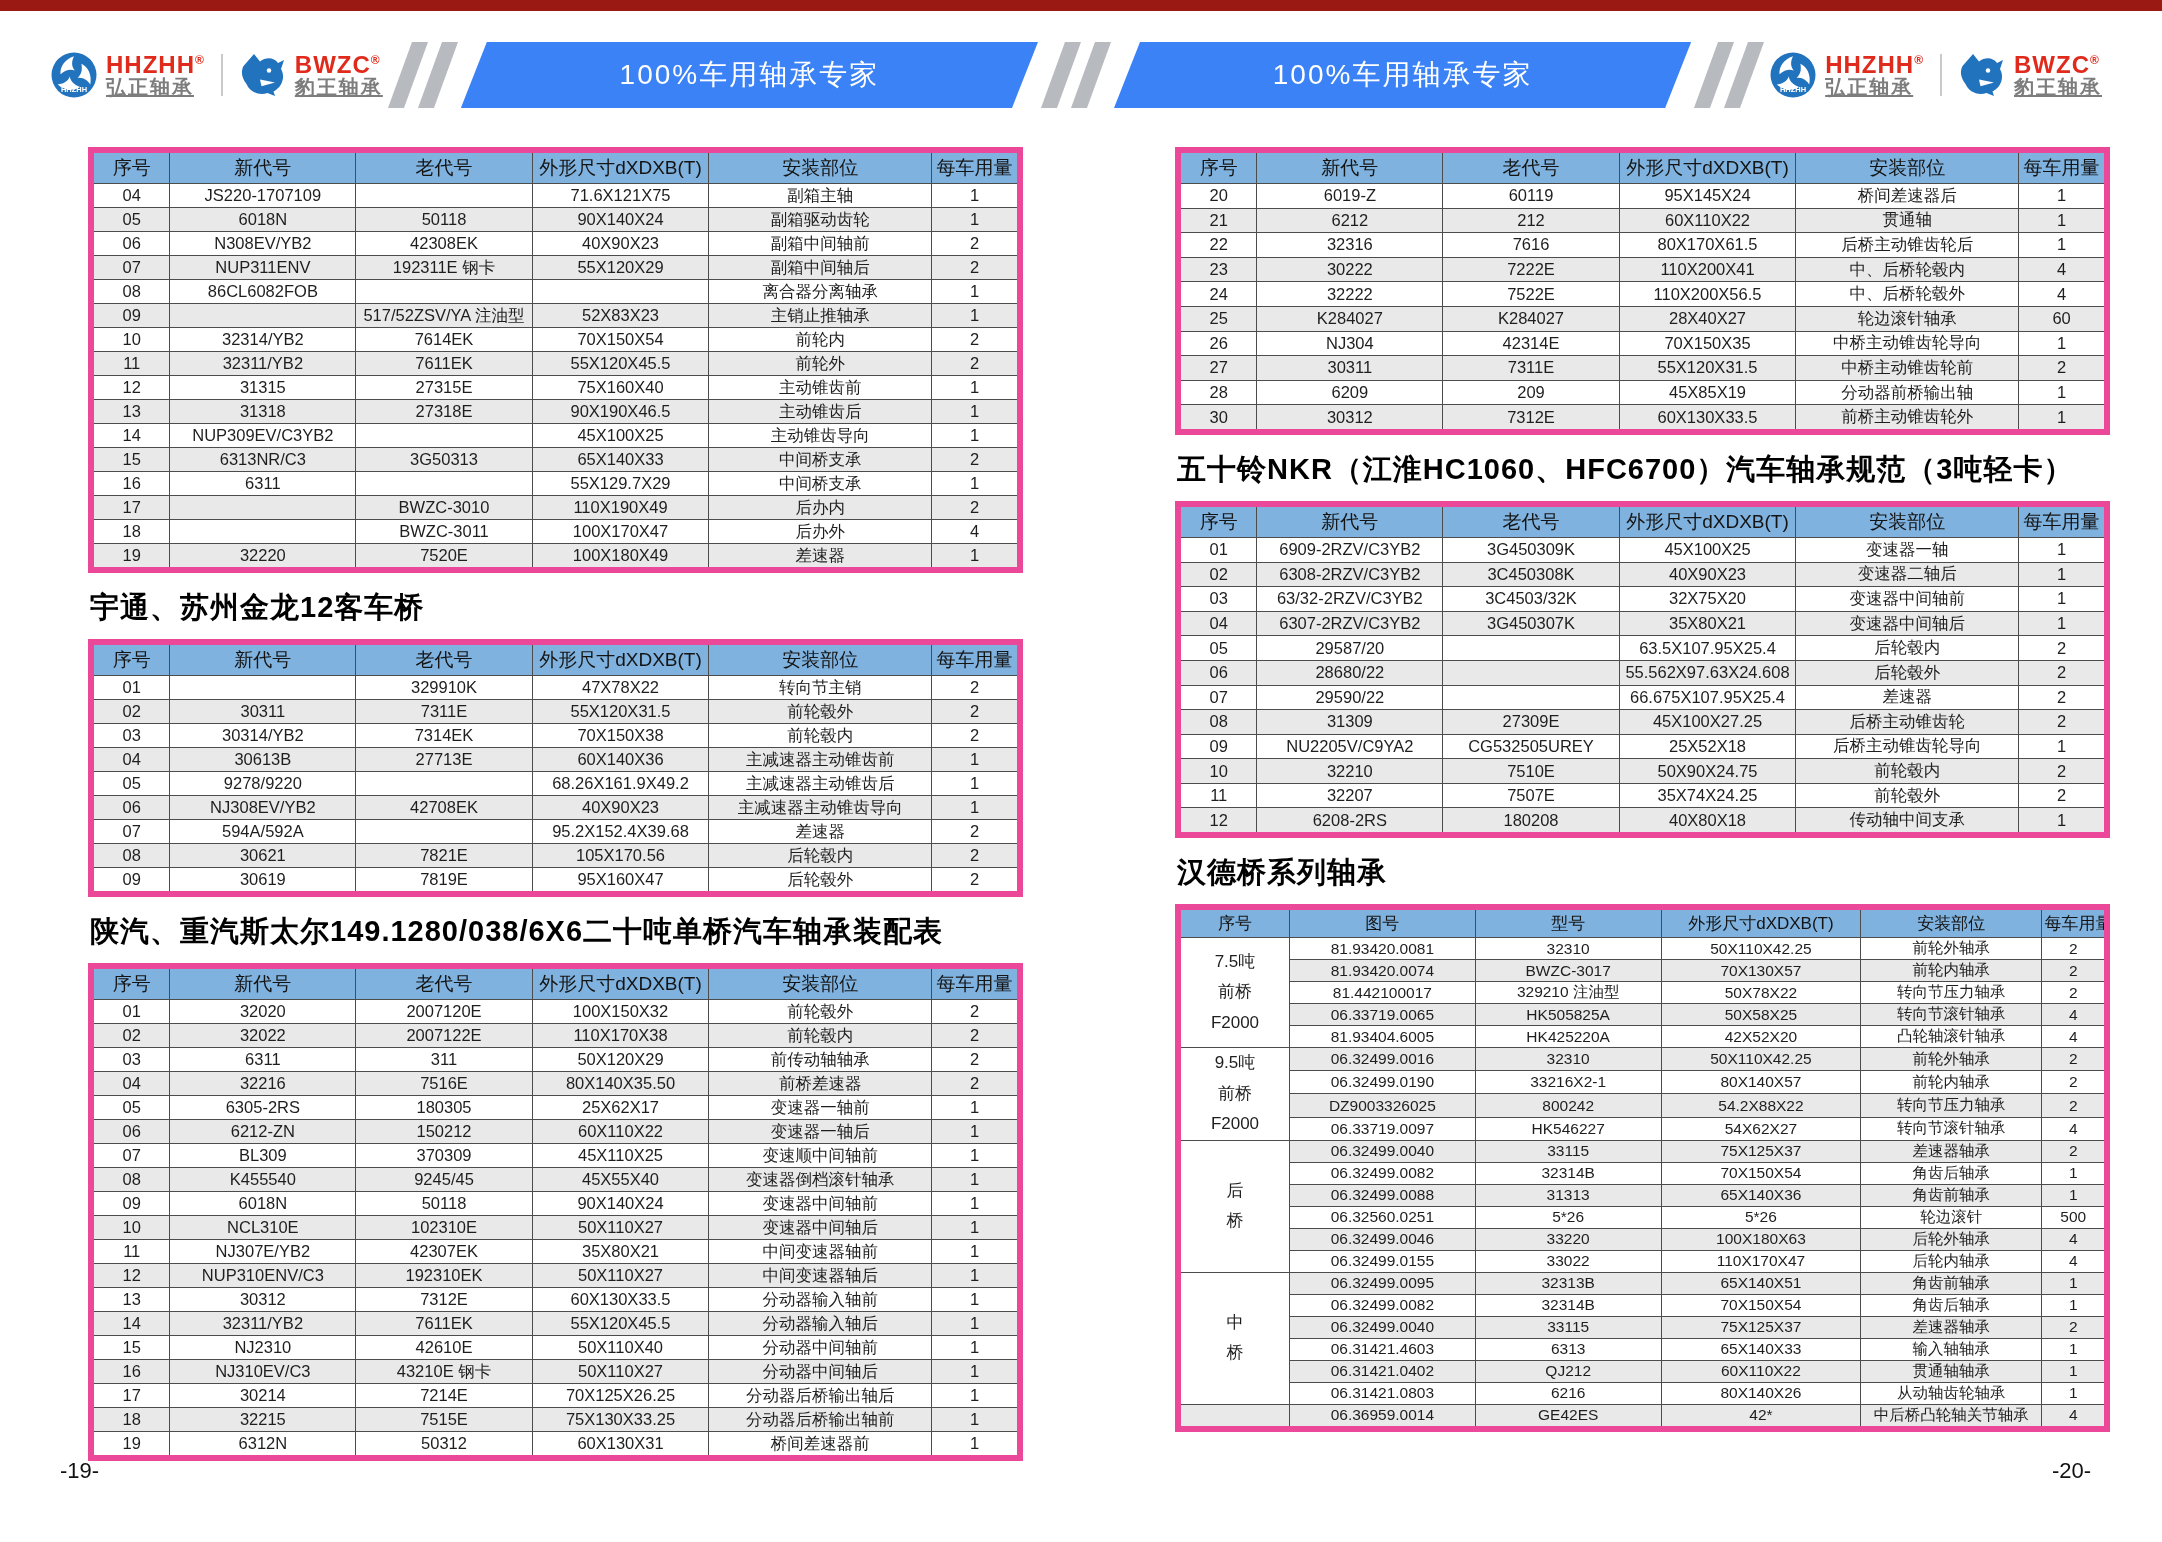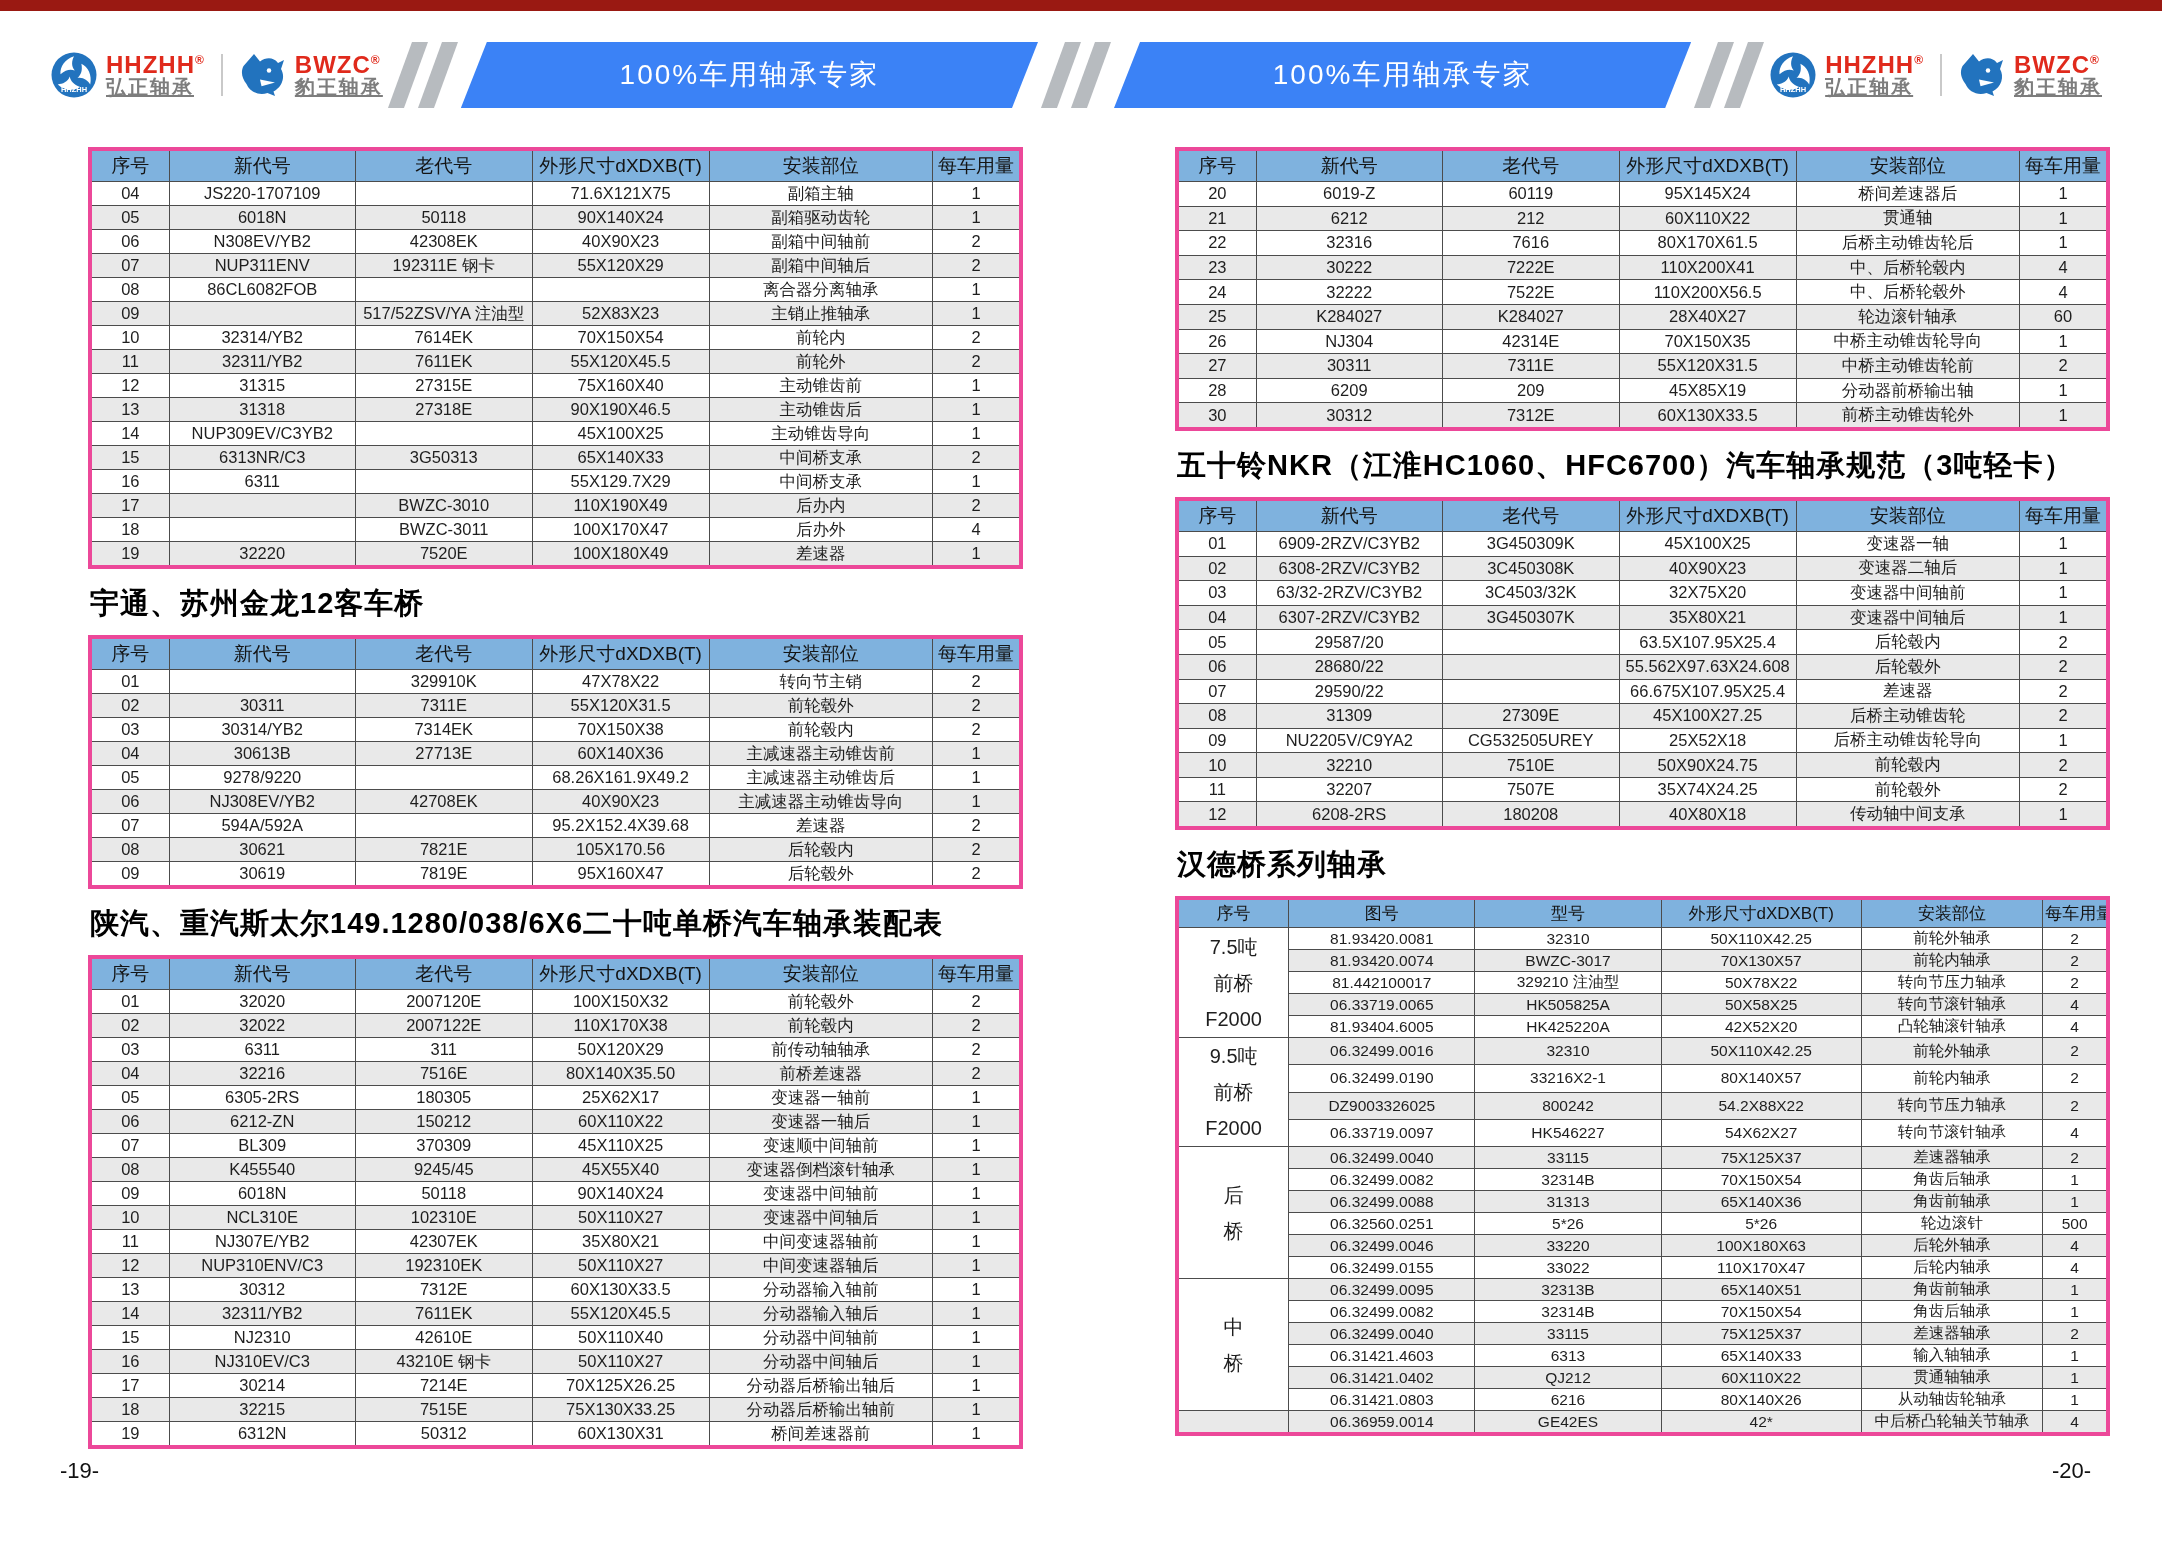--- a/index.html
+++ b/index.html
@@ -19,29 +19,29 @@
   .banner-zone{flex:1 1 auto;display:flex;align-items:stretch;margin:0 10px;}
   .stripe{width:16px;background:#B7BBBF;transform:skewX(-20deg);margin:0 7px;flex:0 0 auto;}
   .banner{flex:1 1 auto;background:#3b82f6;
           clip-path:polygon(26px 0,100% 0,calc(100% - 26px) 100%,0 100%);
           display:flex;align-items:center;justify-content:center;
           color:#fff;font-size:28px;letter-spacing:2px;margin:0 8px;}
   .col{position:absolute;width:935px;}
   .col-left{left:88px;top:147px;}
   .col-right{left:1175px;top:147px;}
   .sec-title{font-size:29px;font-weight:bold;color:#000;margin:15px 0 11px 2px;letter-spacing:1px;white-space:nowrap;}
-  table{border-collapse:collapse;width:100%;table-layout:fixed;border:4px solid #ec4899;}
+  table{border-collapse:collapse;width:100%;table-layout:fixed;border:6px solid #ec4899;}
   th,td{border:1px solid #4C4C4C;text-align:center;vertical-align:middle;overflow:hidden;white-space:nowrap;padding:0 2px;}
   th{background:#7FB2DE;font-weight:normal;font-size:19px;color:#141414;height:30px;}
   td{font-size:16.5px;color:#1E1E1E;height:23px;}
   tbody tr:nth-child(even) td{background:#E9E9E9;}
   .t-t4 td,.t-t5 td{height:23.6px;}
   .t-t6 td{height:20.4px;font-size:15.5px;}
   .t-t6 th{font-size:17px;height:27px;}
-  td.group{background:#ffffff !important;white-space:pre-line;line-height:1.8;font-size:20px;margin-left:16px;}
+  td.group{background:#ffffff !important;white-space:pre-line;line-height:1.8;font-size:17px;margin-left:16px;}
   .footer{position:absolute;font-size:22px;color:#111;}
   .f-left{left:60px;top:1458px;}
   .f-right{left:2052px;top:1458px;}
 </style>
 </head>
 <body>
 
 <div class="topbar"></div>
 
 <div class="header">

